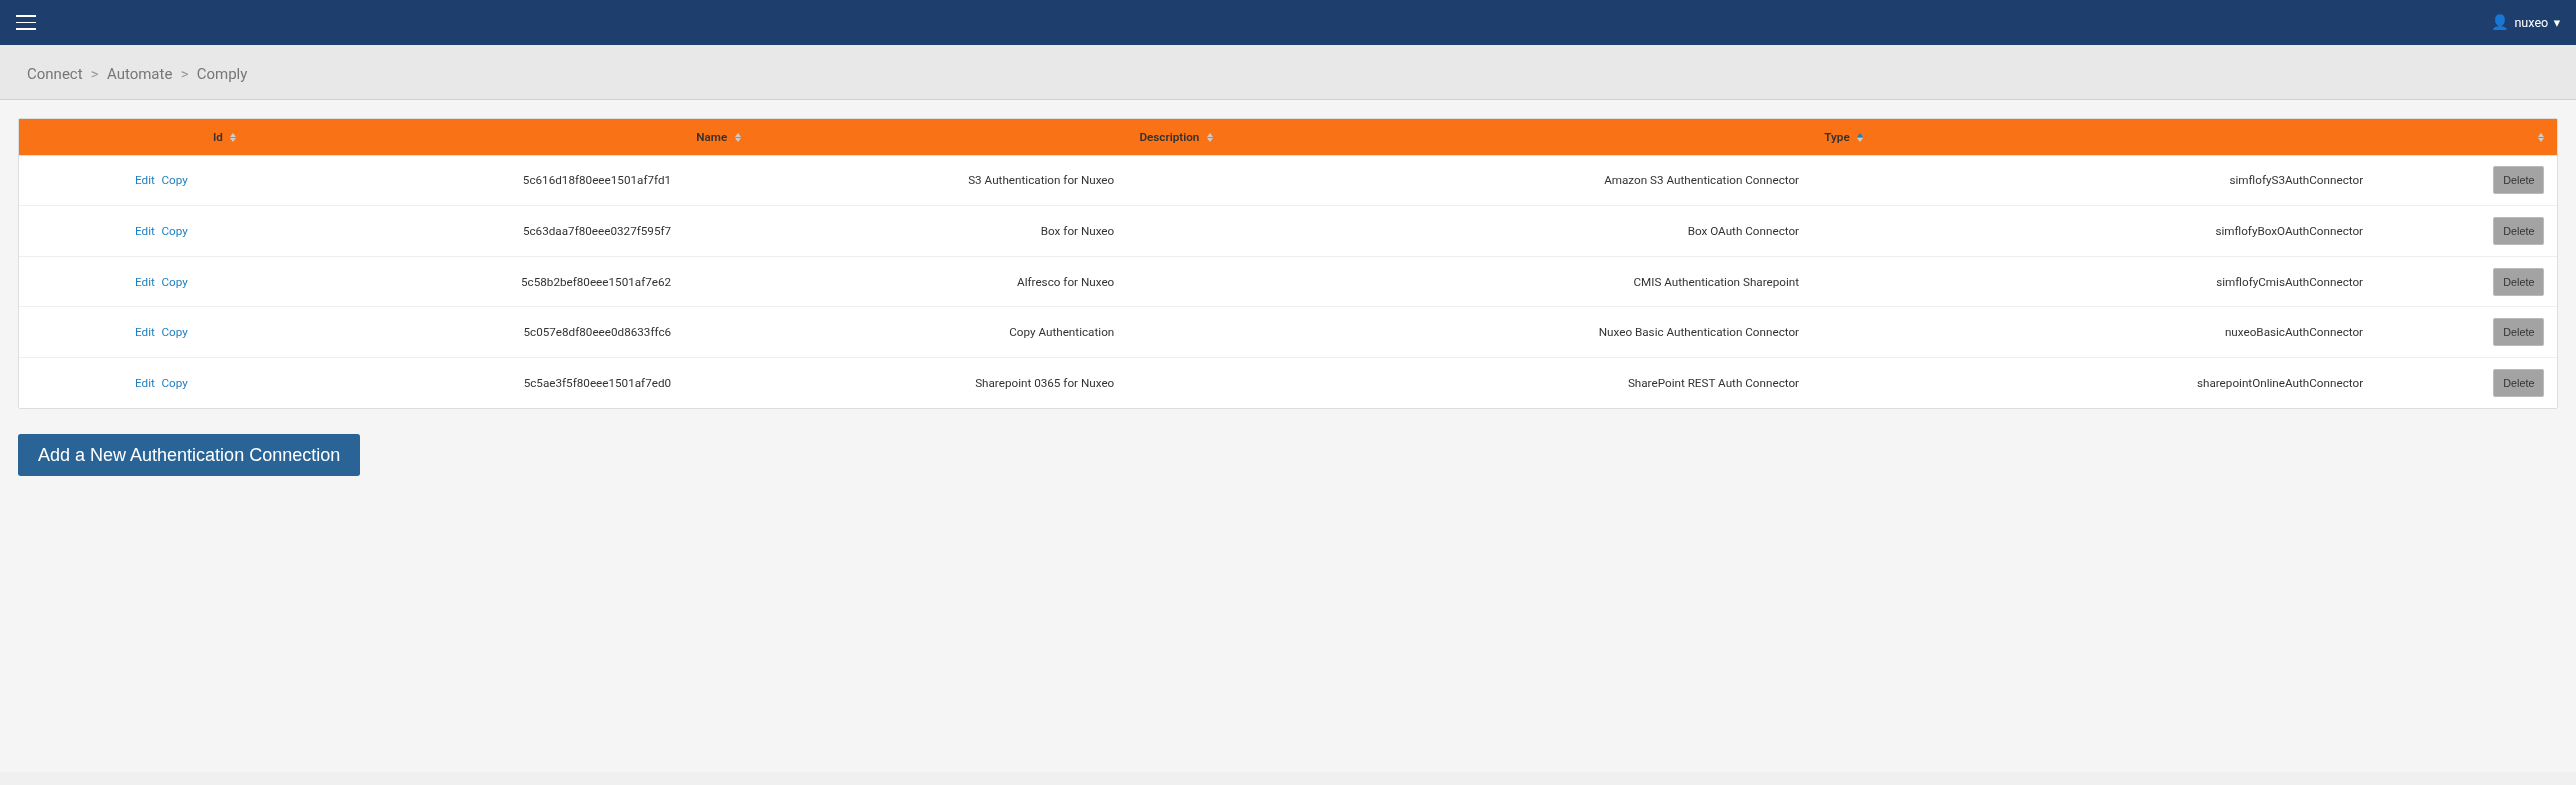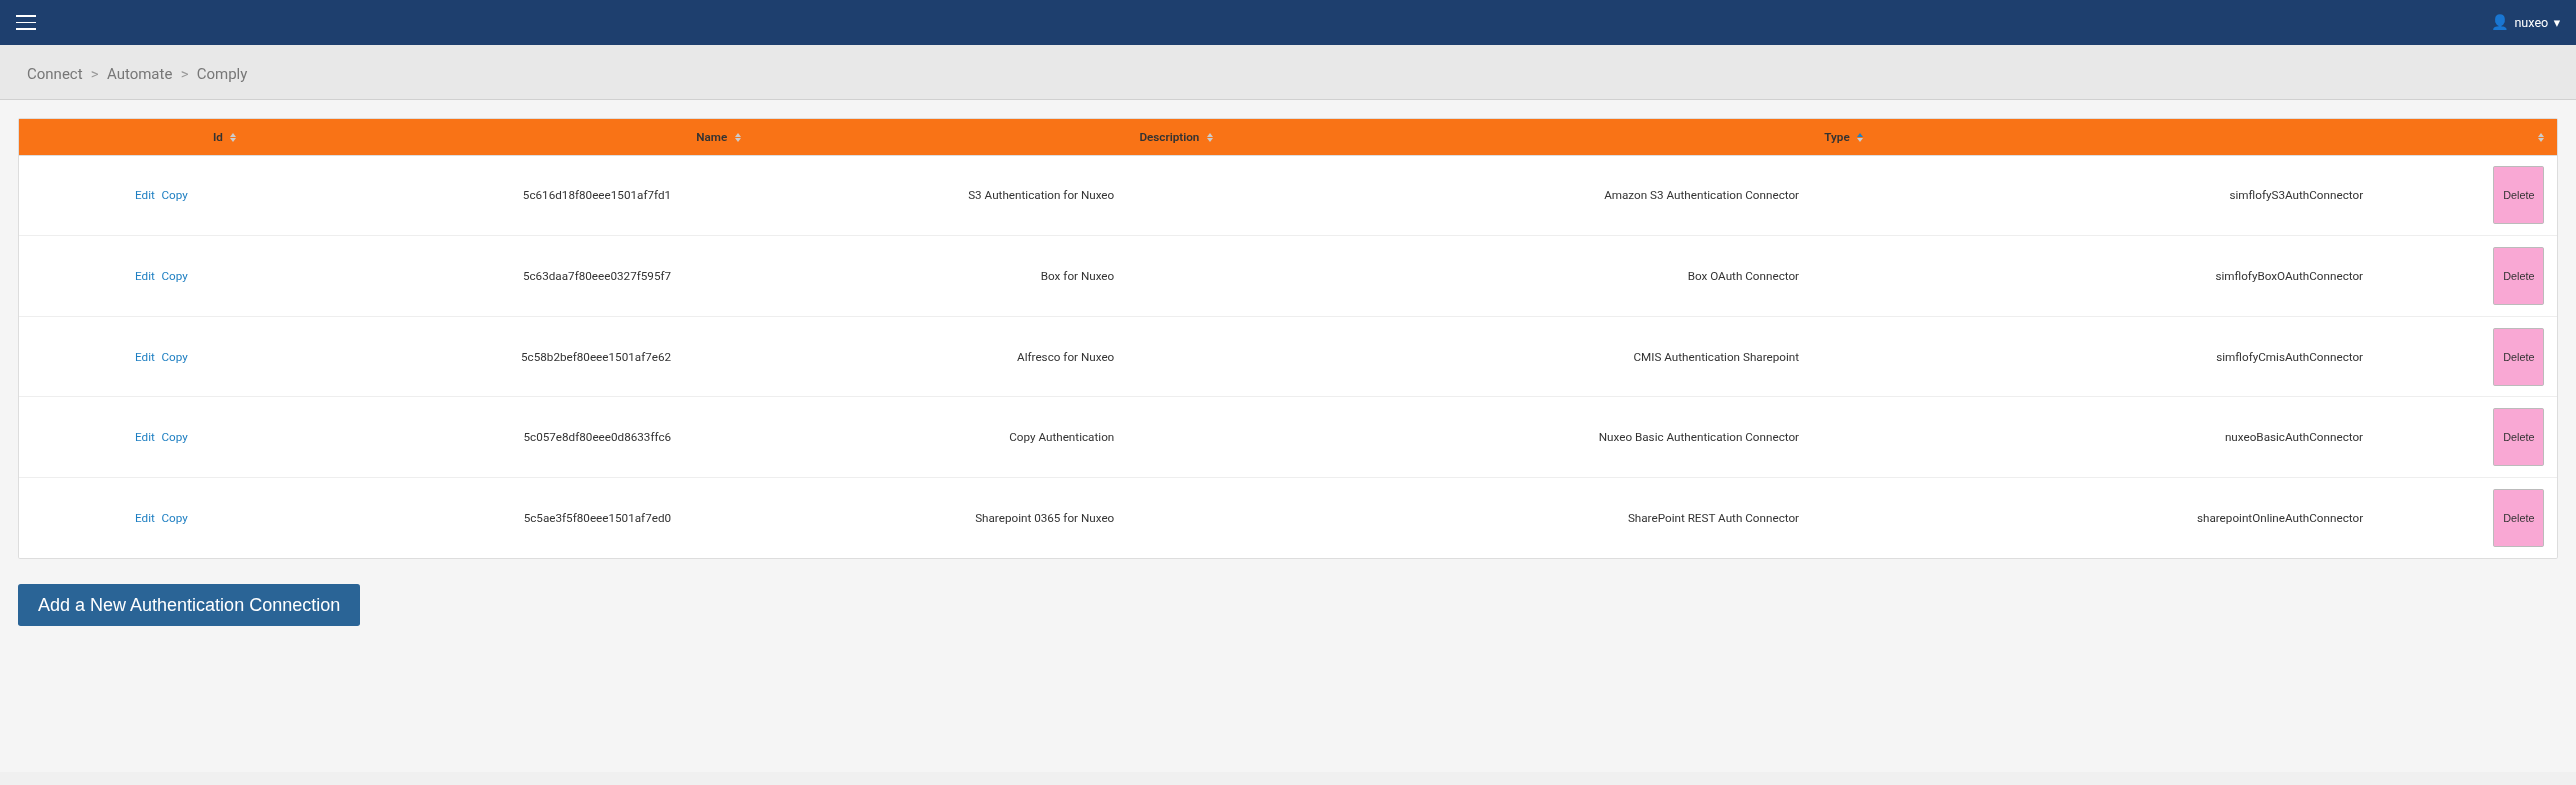--- a/index.html
+++ b/index.html
@@ -202,23 +202,23 @@
 
     .action-copy {
       color: #1e7fc2;
       cursor: pointer;
       font-size: 11.7px;
       text-decoration: none;
     }
 
     .btn-delete {
       border: 0.9px solid #bbb;
-      background: #f9a8d4;
+      background: #a3a3a3;
       color: #333;
-      padding: 22px 9px;
+      padding: 7px 9px;
       font-size: 10.8px;
       cursor: pointer;
       border-radius: 1.8px;
     }
 
     
     .btn-add {
       background-color: #2a6496;
       color: #fff;
       border: none;

